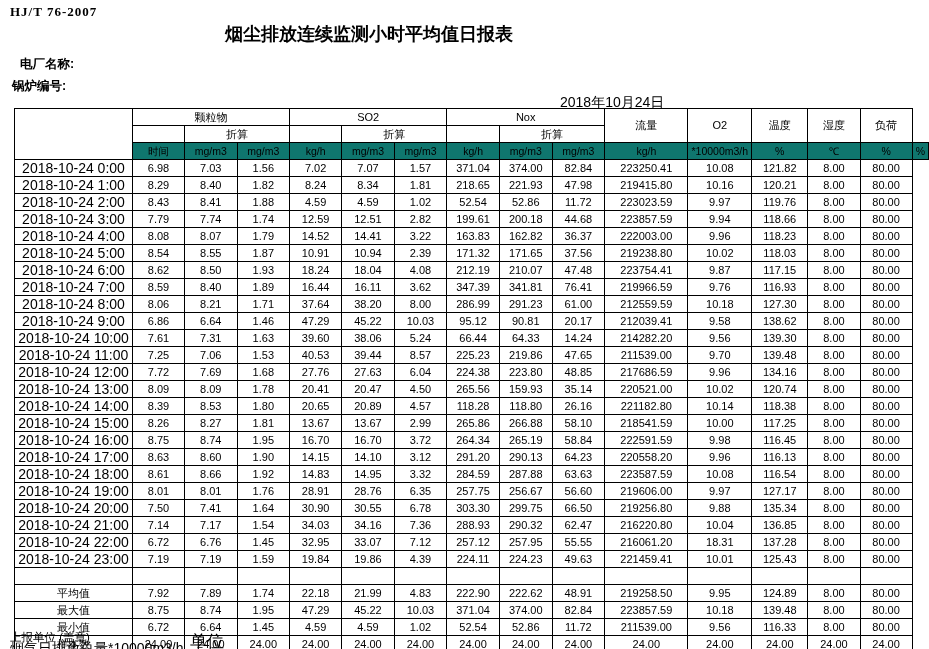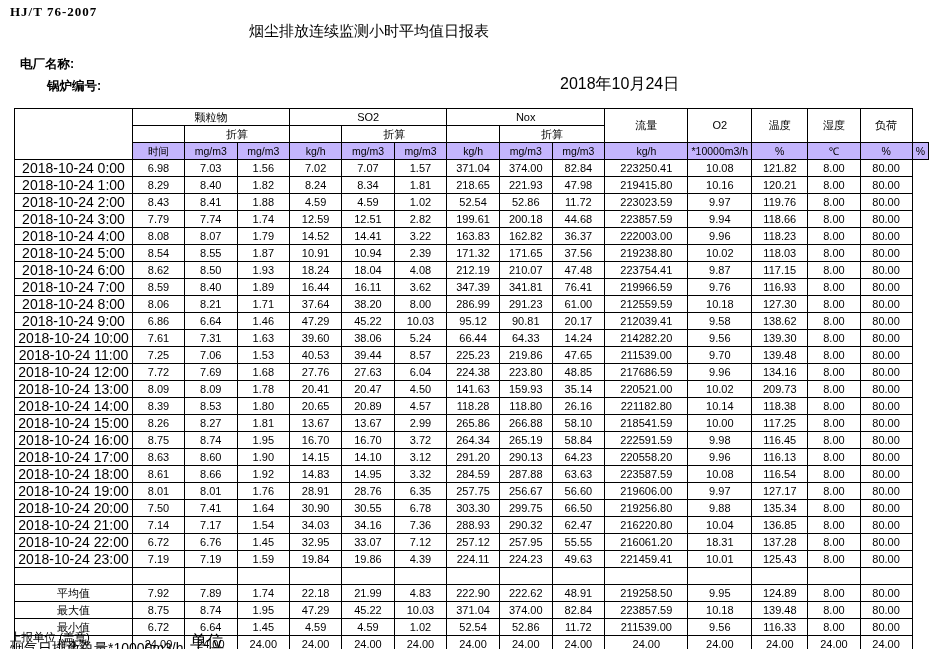--- a/index.html
+++ b/index.html
@@ -29,44 +29,43 @@
     font-size: 13px;
     font-weight: bold;
     letter-spacing: 1px;
   }
   .doc-title {
     position: absolute;
     top: 22px;
     left: 0;
     width: 738px;
     text-align: center;
-    font-size: 15px;
-    font-weight: normal;
+    font-size: 18px;
+    font-weight: bold;
     font-family: "Liberation Sans", sans-serif;
   }
   .field-plant {
     position: absolute;
     top: 56px;
     left: 20px;
     font-size: 12.5px;
     font-weight: bold;
   }
   .field-boiler {
     position: absolute;
     top: 78px;
     left: 12px;
     font-size: 12.5px;
     font-weight: bold;
-    margin-left: 35px;
   }
   .field-date {
     position: absolute;
-    top: 74px;
+    top: 94px;
     left: 560px;
-    font-size: 16px;
+    font-size: 14px;
   }
 
   table.report {
     position: absolute;
     top: 108px;
     left: 14px;
     border-collapse: collapse;
     font-size: 11px;
     table-layout: fixed;
   }
@@ -77,21 +76,21 @@
     line-height: 15px;
     font-weight: normal;
     text-align: center;
     white-space: nowrap;
     overflow: hidden;
   }
   .grp-head {
     font-size: 11px;
   }
   .unit-row td {
-    background: #c4b5fd;
+    background: #0f766e;
     font-size: 10.5px;
   }
   .time-label {
     background: #d9f0e1;
     font-size: 12px;
   }
   .num {
     text-align: right;
     padding-right: 6px;
     font-size: 11px;
@@ -418,26 +417,26 @@
           <td class="num">80.00</td>
         </tr>
         <tr>
           <td class="timecell">2018-10-24 13:00</td>
           <td class="num">8.09</td>
           <td class="num">8.09</td>
           <td class="num">1.78</td>
           <td class="num">20.41</td>
           <td class="num">20.47</td>
           <td class="num">4.50</td>
-          <td class="num">141.63</td>
+          <td class="num">265.56</td>
           <td class="num">159.93</td>
           <td class="num">35.14</td>
           <td class="num">220521.00</td>
           <td class="num">10.02</td>
-          <td class="num">209.73</td>
+          <td class="num">120.74</td>
           <td class="num">8.00</td>
           <td class="num">80.00</td>
         </tr>
         <tr>
           <td class="timecell">2018-10-24 14:00</td>
           <td class="num">8.39</td>
           <td class="num">8.53</td>
           <td class="num">1.80</td>
           <td class="num">20.65</td>
           <td class="num">20.89</td>

